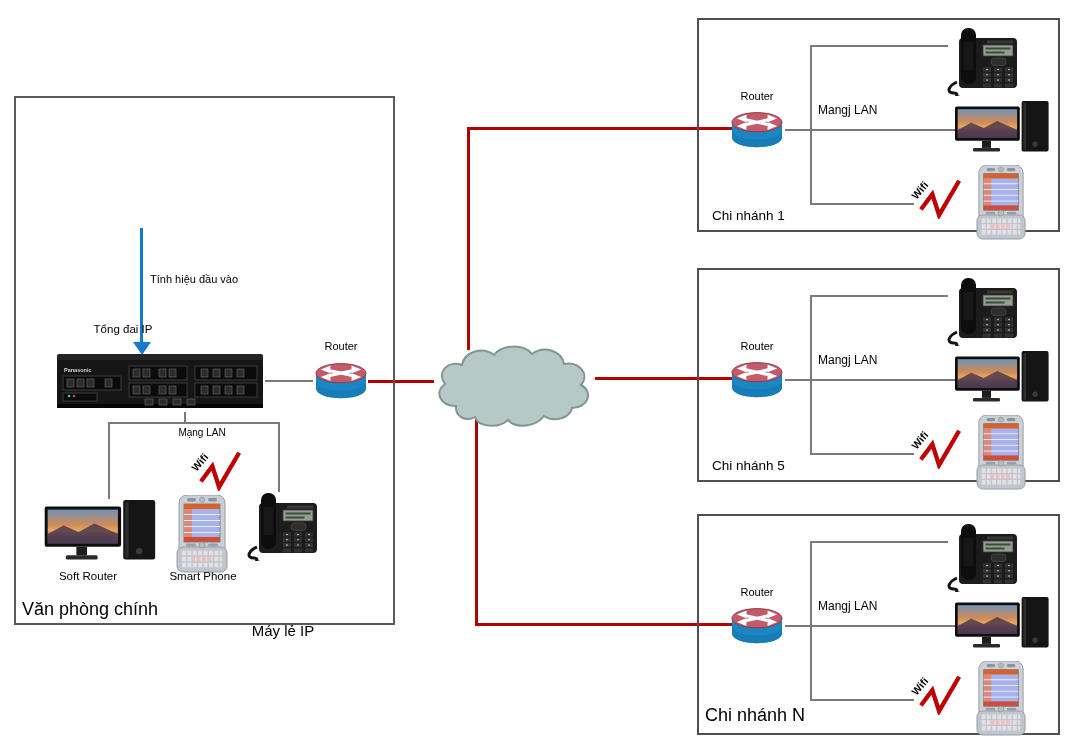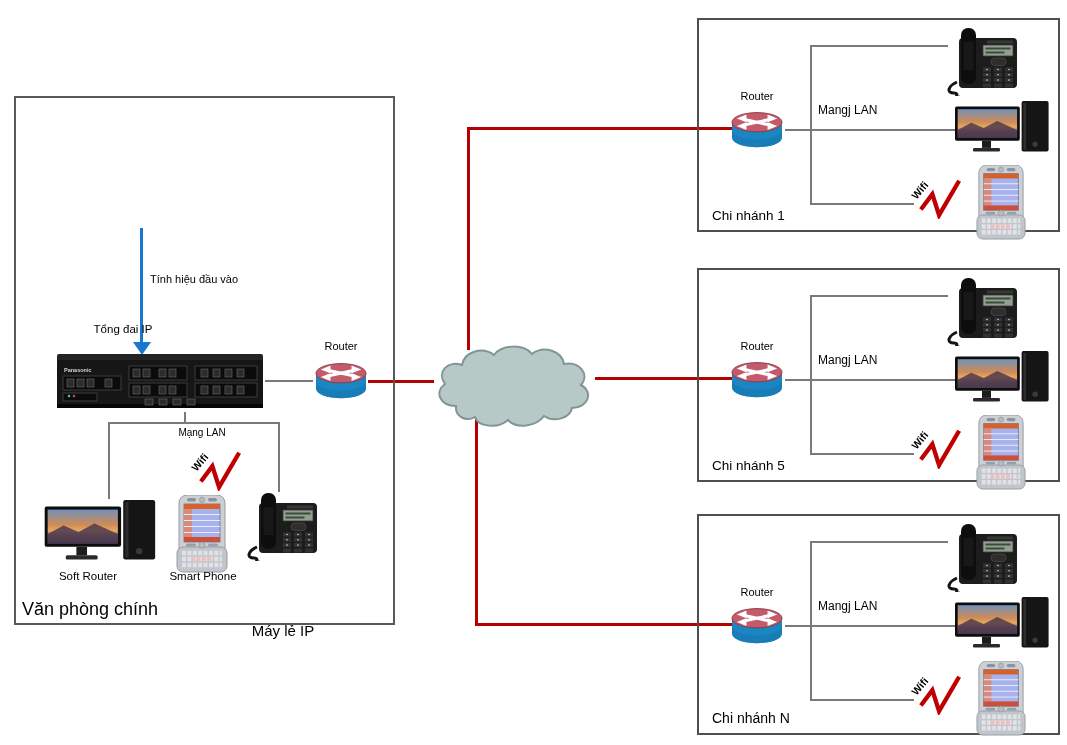--- a/index.html
+++ b/index.html
@@ -307,15 +307,15 @@
       </svg>
       <svg class="icon" style="left:277px;top:145px;" width="50" height="75" viewBox="0 0 52 78">
         <use href="#icon-pda"></use>
       </svg>
 
       <svg class="icon" style="left:219px;top:155px;" width="44" height="44">
         <use href="#icon-wifi-zigzag"></use>
       </svg>
       <div class="lbl wifi-txt" style="left:211px;top:164px;">Wifi</div>
 
-      <div class="lbl" style="left:13px;bottom:7px;font-size:14px;">Chi nhánh N</div>
+      <div class="lbl" style="left:6px;bottom:7px;font-size:18px;">Chi nhánh N</div>
     </div>
   </div>
 
 </body></html>

